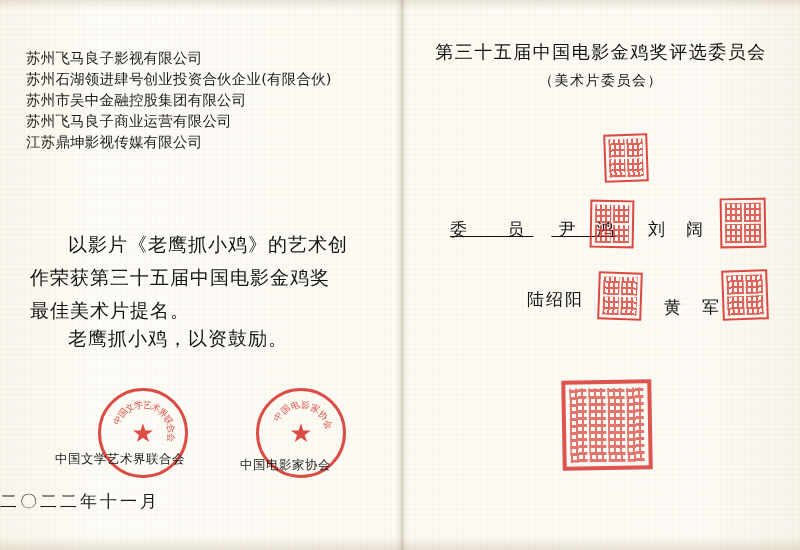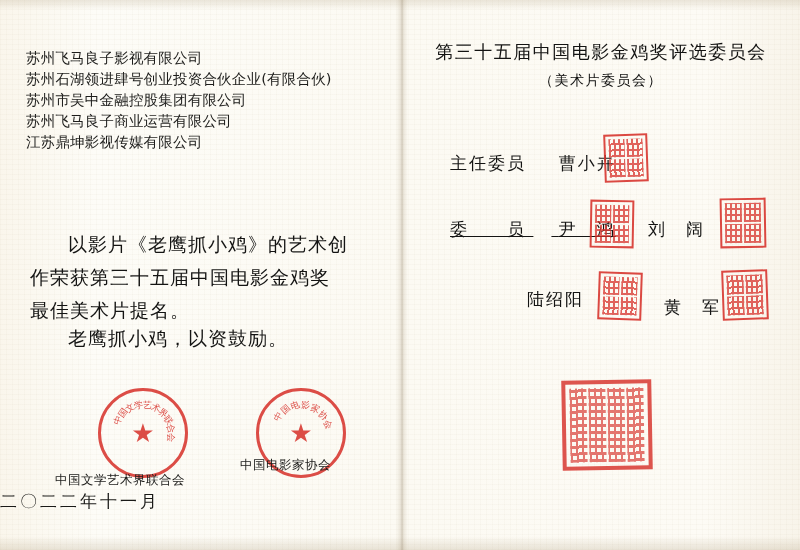--- a/index.html
+++ b/index.html
@@ -258,21 +258,21 @@
         <span style="transform: rotate(-18deg) translate(0,-34px);">学</span>
         <span style="transform: rotate(0deg) translate(0,-34px);">艺</span>
         <span style="transform: rotate(18deg) translate(0,-34px);">术</span>
         <span style="transform: rotate(36deg) translate(0,-34px);">界</span>
         <span style="transform: rotate(54deg) translate(0,-34px);">联</span>
         <span style="transform: rotate(72deg) translate(0,-34px);">合</span>
         <span style="transform: rotate(90deg) translate(0,-34px);">会</span>
       </div>
       <div class="star" style="font-size:26px;">★</div>
     </div>
-    <div class="seal-caption" style="left:55px; top:472px;">中国文学艺术界联合会</div>
+    <div class="seal-caption" style="left:55px; top:451px;">中国文学艺术界联合会</div>
 
     <div class="round-seal" style="left:256px; top:388px; width:84px; height:84px;">
       <div class="ring-text">
         <span style="transform: rotate(-63deg) translate(0,-34px);">中</span>
         <span style="transform: rotate(-42deg) translate(0,-34px);">国</span>
         <span style="transform: rotate(-21deg) translate(0,-34px);">电</span>
         <span style="transform: rotate(0deg) translate(0,-34px);">影</span>
         <span style="transform: rotate(21deg) translate(0,-34px);">家</span>
         <span style="transform: rotate(42deg) translate(0,-34px);">协</span>
         <span style="transform: rotate(63deg) translate(0,-34px);">会</span>
@@ -284,25 +284,20 @@
     <div class="date-line">二〇二二年十一月</div>
   </div>
 
   <div id="fold"></div>
 
   <div class="page" id="right-page">
 
     <div class="rt-title">第三十五届中国电影金鸡奖评选委员会</div>
     <div class="rt-subtitle">（美术片委员会）</div>
 
-    <div class="member-row" style="left:48px; top:152px;">
-      <span>主任委员</span>
-      <span style="display:inline-block; width:18px;"></span>
-      <span>曹小卉</span>
-    </div>
     <div class="sq-seal" style="left:202px; top:134px; width:40px; height:44px; transform:rotate(-2deg);">
       <div class="grid">
           <i></i>
           <i></i>
           <i></i>
           <i></i>
         </div>
     </div>
 
     <div class="member-row" style="left:48px; top:218px;text-decoration:underline;">

